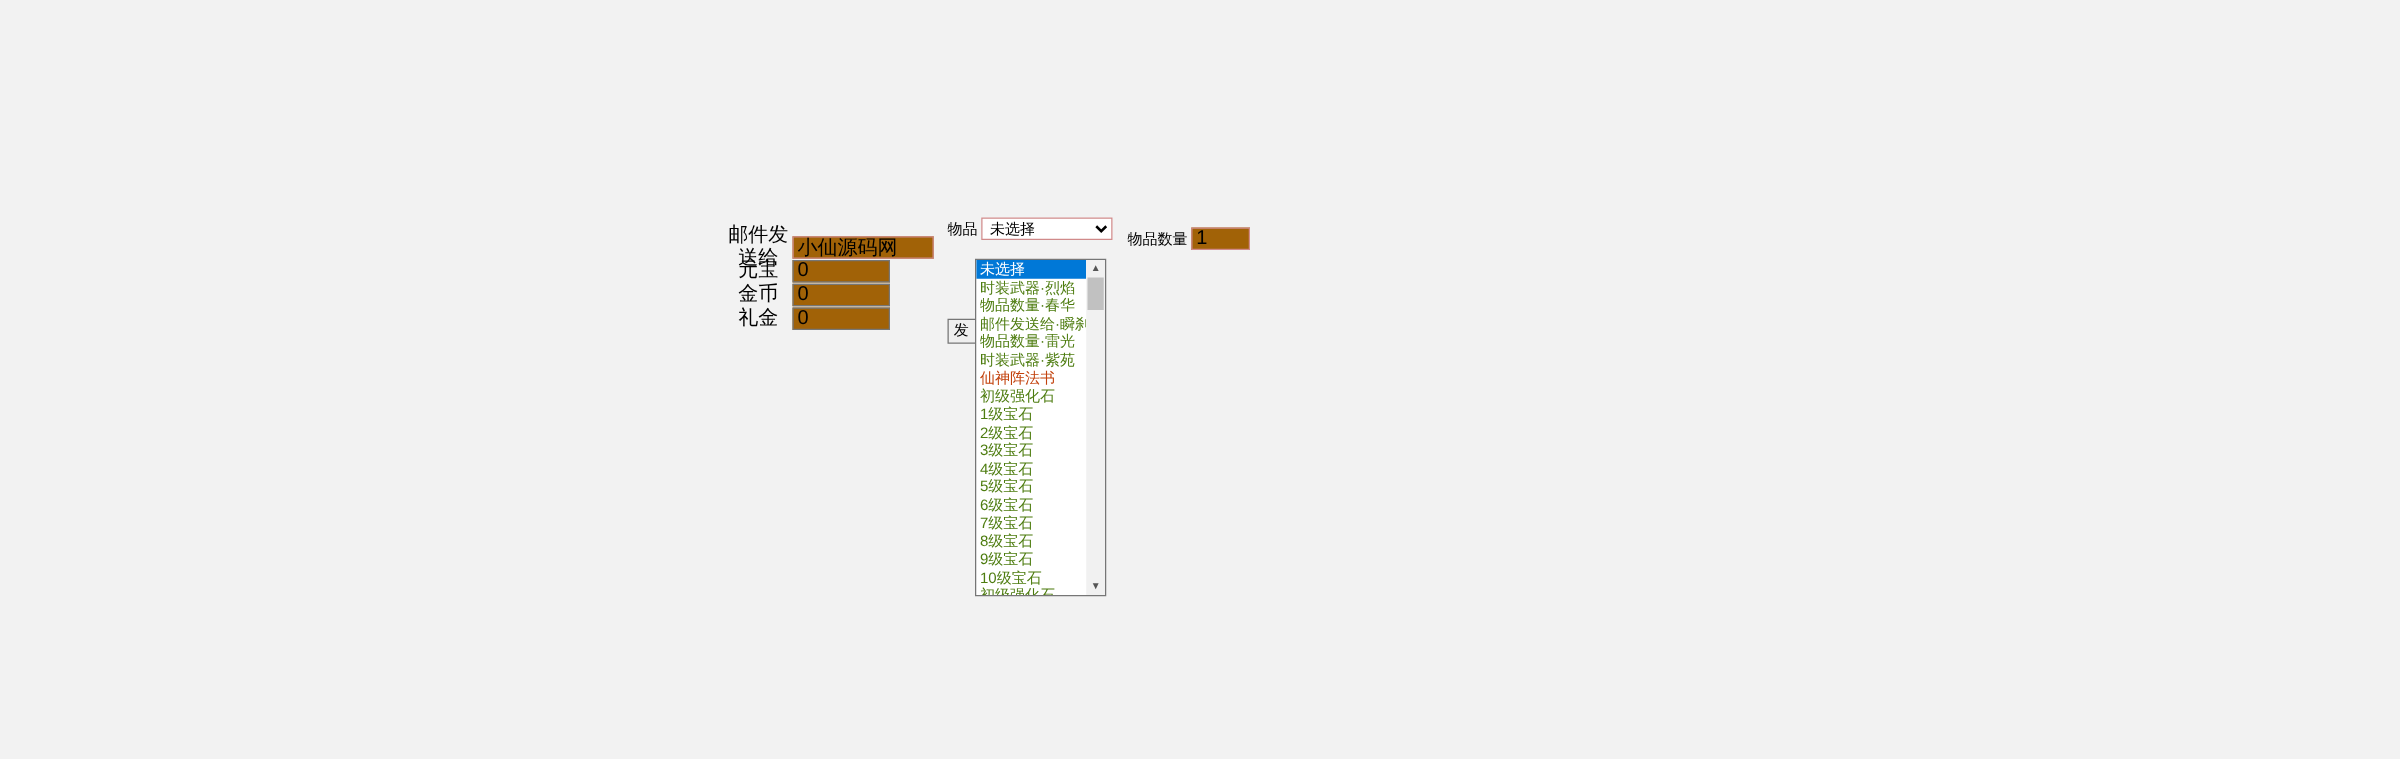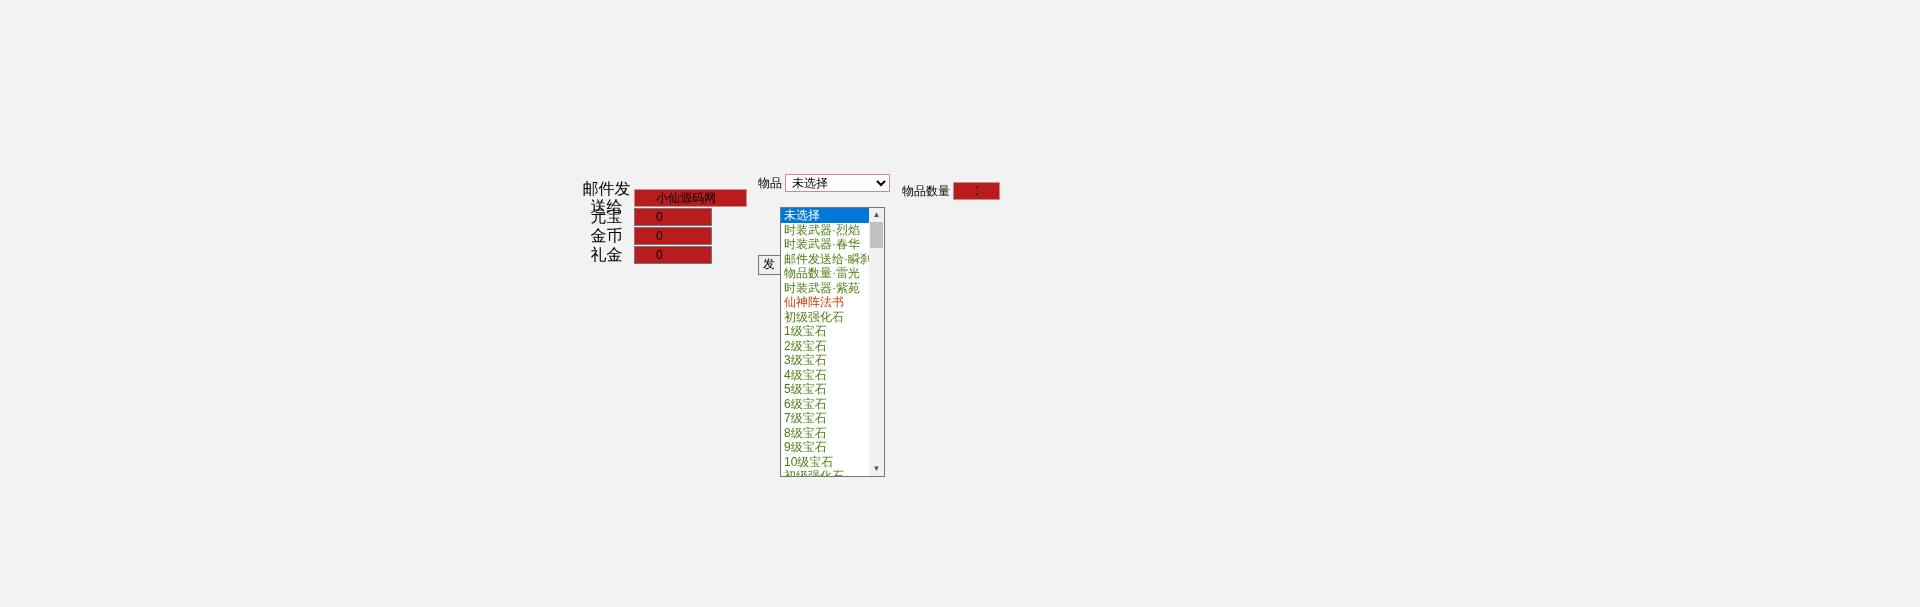--- a/index.html
+++ b/index.html
@@ -25,24 +25,24 @@
     }
     .label-col {
       width: 53px;
       text-align: center;
       padding-right: 2px;
       font-size: 16px;
       line-height: 18px;
     }
     .txt {
       border: 1px solid #767676;
-      background: #b91c1c;
-      font-size: 12px;
-      height: 18px;
-      padding: 0 21px;
+      background: #a16207;
+      font-size: 16px;
+      height: 18px;
+      padding: 0 3px;
       line-height: 16px;
       font-family: inherit;
     }
     .txt-recipient { width: 113px; border-color: #d08a8a; }
     .txt-num { width: 78px; }
 
     .right-block {
       position: absolute;
       left: 758px;
       top: 174px;
@@ -174,21 +174,21 @@
 </div>
 
 <div class="send-btn-wrap">
   <button class="send-btn">发送</button>
 </div>
 
 <div class="dropdown-panel">
   <div class="dd-list" id="dd-list">
       <div class="dd-item hl">未选择</div>
       <div class="dd-item">时装武器·烈焰</div>
-      <div class="dd-item">时装武器·春华</div>
+      <div class="dd-item">物品数量·春华</div>
       <div class="dd-item">邮件发送给·瞬刹</div>
       <div class="dd-item">物品数量·雷光</div>
       <div class="dd-item">时装武器·紫苑</div>
       <div class="dd-item red">仙神阵法书</div>
       <div class="dd-item">初级强化石</div>
       <div class="dd-item">1级宝石</div>
       <div class="dd-item">2级宝石</div>
       <div class="dd-item">3级宝石</div>
       <div class="dd-item">4级宝石</div>
       <div class="dd-item">5级宝石</div>

